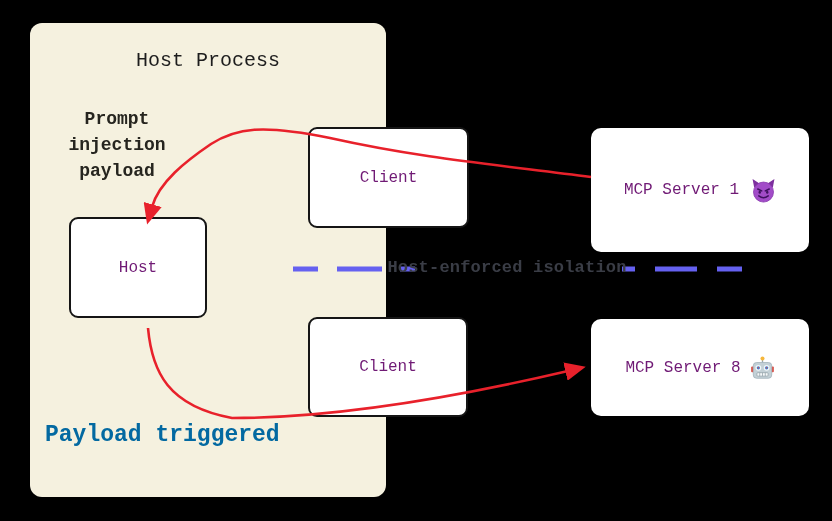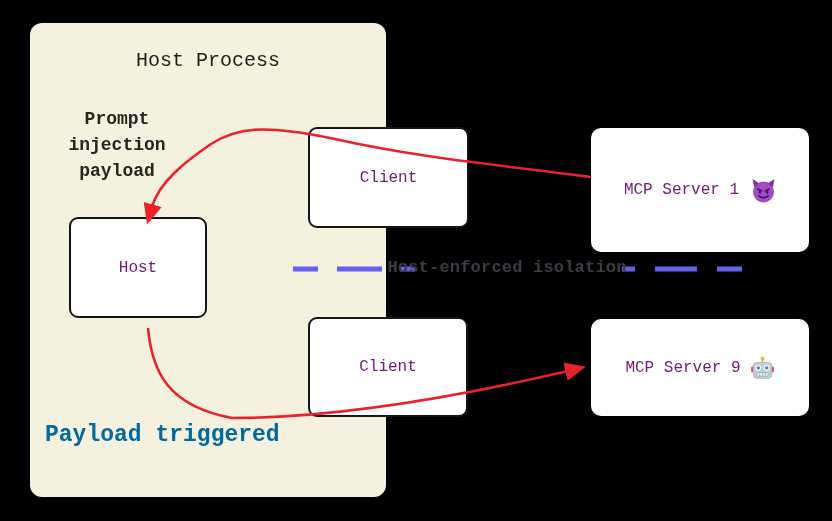--- a/index.html
+++ b/index.html
@@ -92,21 +92,21 @@
       <circle cx="12" cy="13.5" r="9.6" fill="none" stroke="#8a3bb0" stroke-width="0.8"></circle>
       <path d="M6.5 10.6 L10.3 12.4" stroke="#3f1160" stroke-width="1.5" stroke-linecap="round" fill="none"></path>
       <path d="M17.5 10.6 L13.7 12.4" stroke="#3f1160" stroke-width="1.5" stroke-linecap="round" fill="none"></path>
       <ellipse cx="8.4" cy="13.6" rx="1.1" ry="1.5" fill="#3f1160"></ellipse>
       <ellipse cx="15.6" cy="13.6" rx="1.1" ry="1.5" fill="#3f1160"></ellipse>
       <path d="M7.5 17.2 Q12 20.6 16.5 17.2" stroke="#3f1160" stroke-width="1.5" fill="none" stroke-linecap="round"></path>
     </svg>
   </div>
 
   <div class="node mcp node-mcp-2">
-    <span>MCP Server 9</span>
+    <span>MCP Server 8</span>
     <svg class="emoji" viewBox="0 0 26 24">
       <rect x="12.3" y="3" width="1.4" height="4" fill="#97a6ad"></rect>
       <circle cx="13" cy="2.6" r="2.1" fill="#f6b73c"></circle>
       <rect x="1.2" y="11" width="2.6" height="6" rx="1" fill="#d94f45"></rect>
       <rect x="22.2" y="11" width="2.6" height="6" rx="1" fill="#d94f45"></rect>
       <rect x="3.4" y="6.8" width="19.2" height="16.4" rx="3.4" fill="#c3d0d6"></rect>
       <rect x="3.4" y="6.8" width="19.2" height="16.4" rx="3.4" fill="none" stroke="#9fb0b8" stroke-width="0.8"></rect>
       <circle cx="8.7" cy="12.3" r="3" fill="#f2f7f8"></circle>
       <circle cx="8.7" cy="12.3" r="1.7" fill="#3f7fd1"></circle>
       <circle cx="8.7" cy="12.3" r="0.7" fill="#d94f45"></circle>

